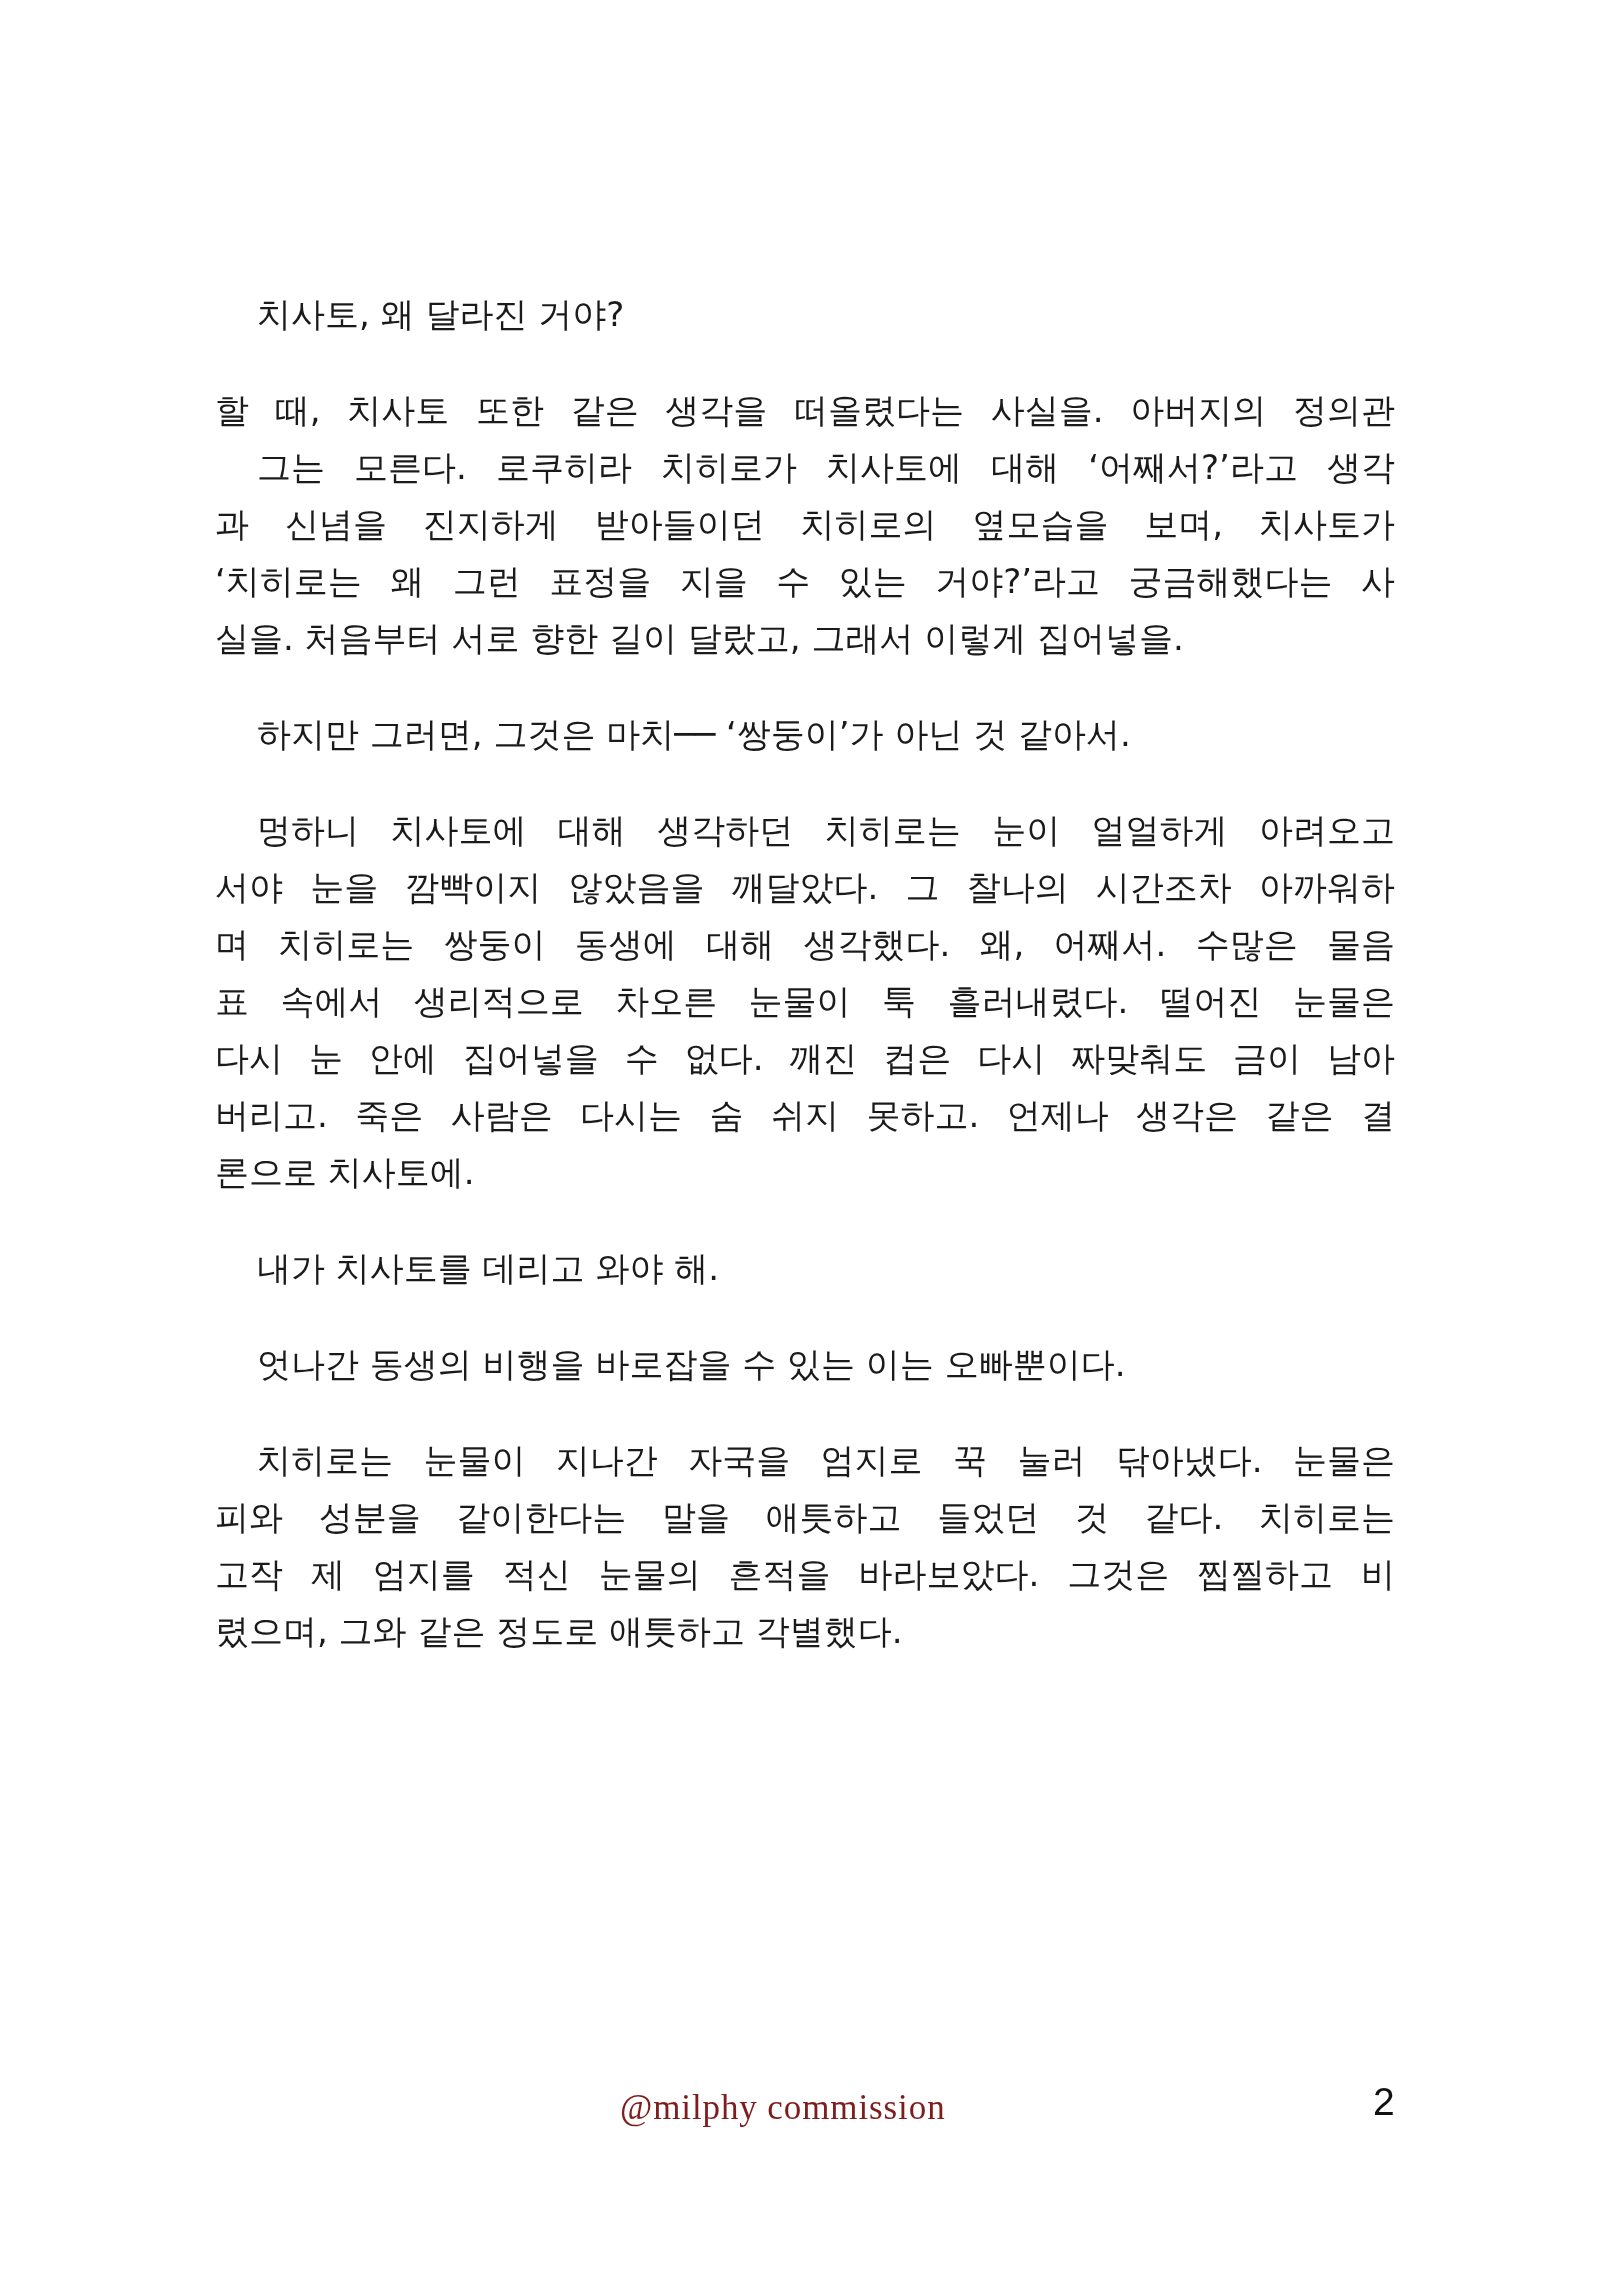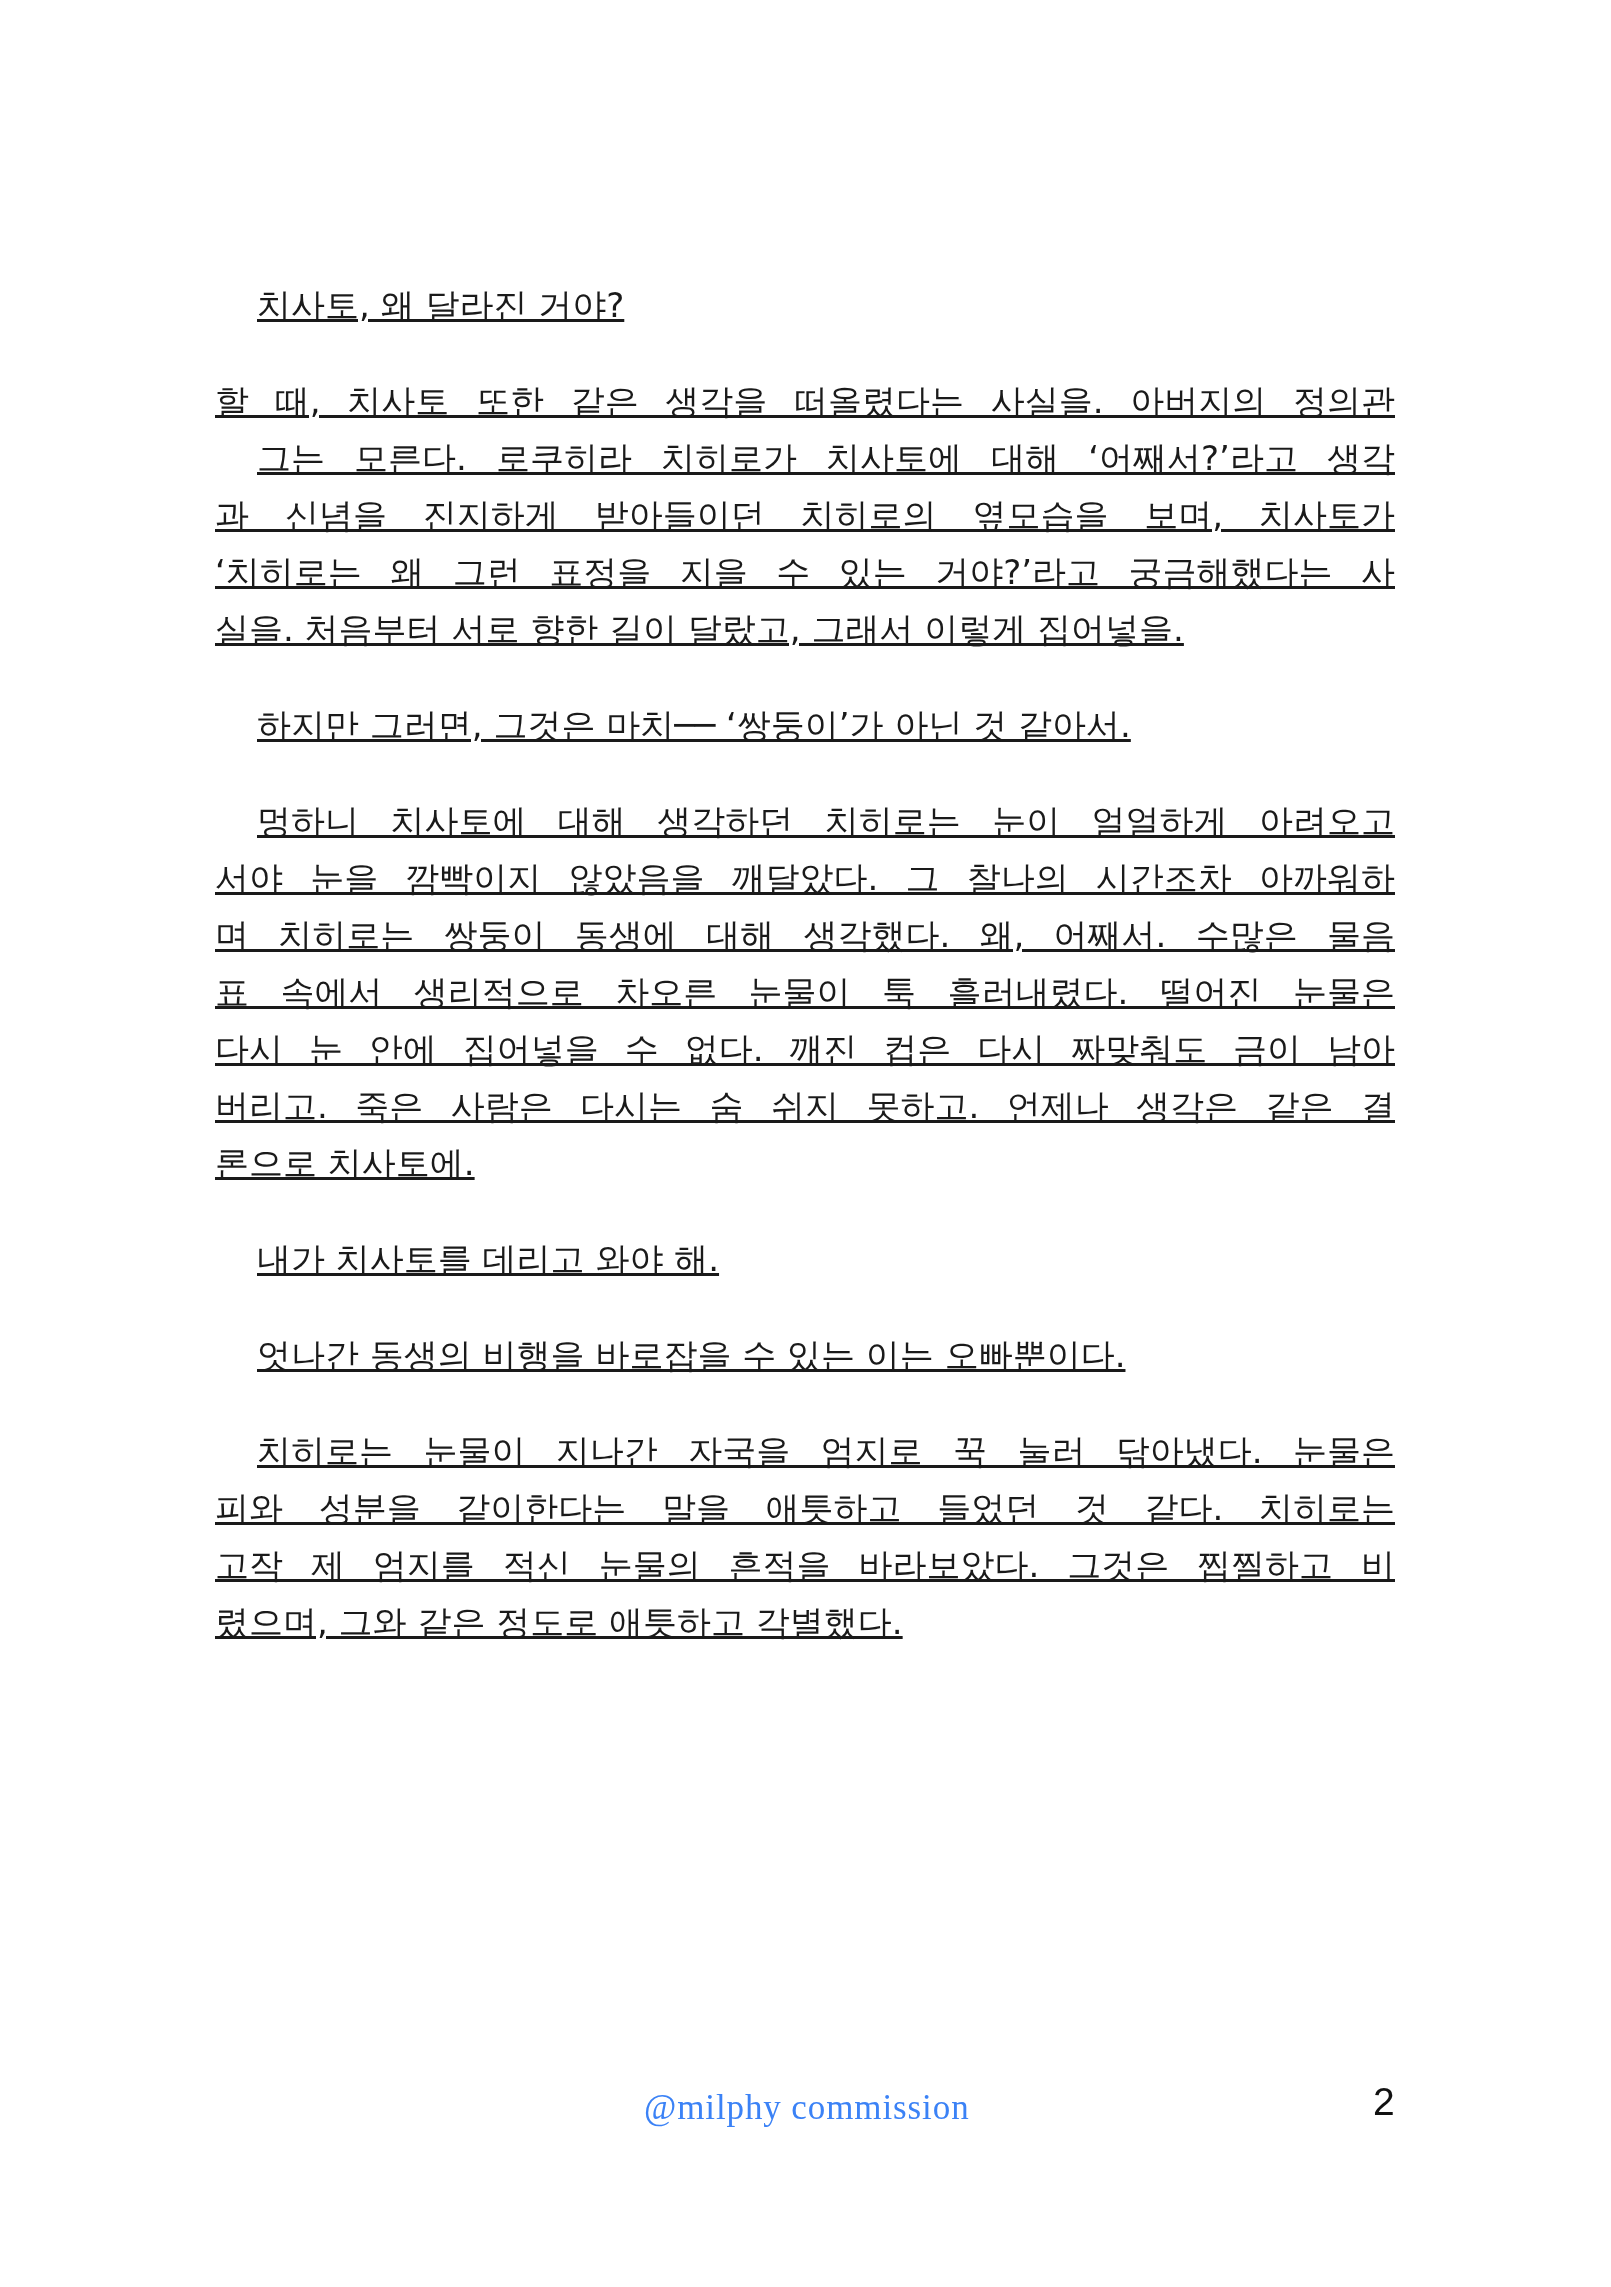--- a/index.html
+++ b/index.html
@@ -1,26 +1,26 @@
 <!DOCTYPE html>
 <html style="font-size:14.8px"><head>
 <meta charset="utf-8">
 <style>
   html, body { margin: 0; padding: 0; background: #ffffff; }
   body { width: 1611px; height: 2288px; position: relative; overflow: hidden;
          font-family: "DejaVu Sans", sans-serif; color: #1a1a1a; }
   .page { position: absolute; left: 0; top: 0; width: 1611px; height: 2288px; background: #fff; }
-  .body-text { position: absolute; left: 215px; top: 277px; width: 1180px; text-decoration: underline; }
+  .body-text { position: absolute; left: 215px; top: 286px; width: 1180px; }
   .para { margin: 0 0 39px 0; }
   .line { display: block; height: 57px; line-height: 57px; font-size: 34px;
           text-align: justify; text-align-last: justify; white-space: nowrap; letter-spacing: 0; }
   .line.last { text-align-last: left; }
   .line.indent { padding-left: 42px; }
   .footer-credit { position: absolute; left: 620px; top: 2088px; font-family: "Liberation Serif", serif;
-                   font-size: 35px; color: #3b82f6; letter-spacing: 0.9px; margin-left: 24px; }
+                   font-size: 35px; color: #7f1d1d; letter-spacing: 0.9px; }
   .page-number { position: absolute; left: 1373px; top: 2080px; font-family: "Liberation Sans", sans-serif;
                  font-size: 39px; color: #111; }
 </style>
 </head>
 <body>
 
 <div class="page">
   <div class="body-text">
 
     <div class="para">

